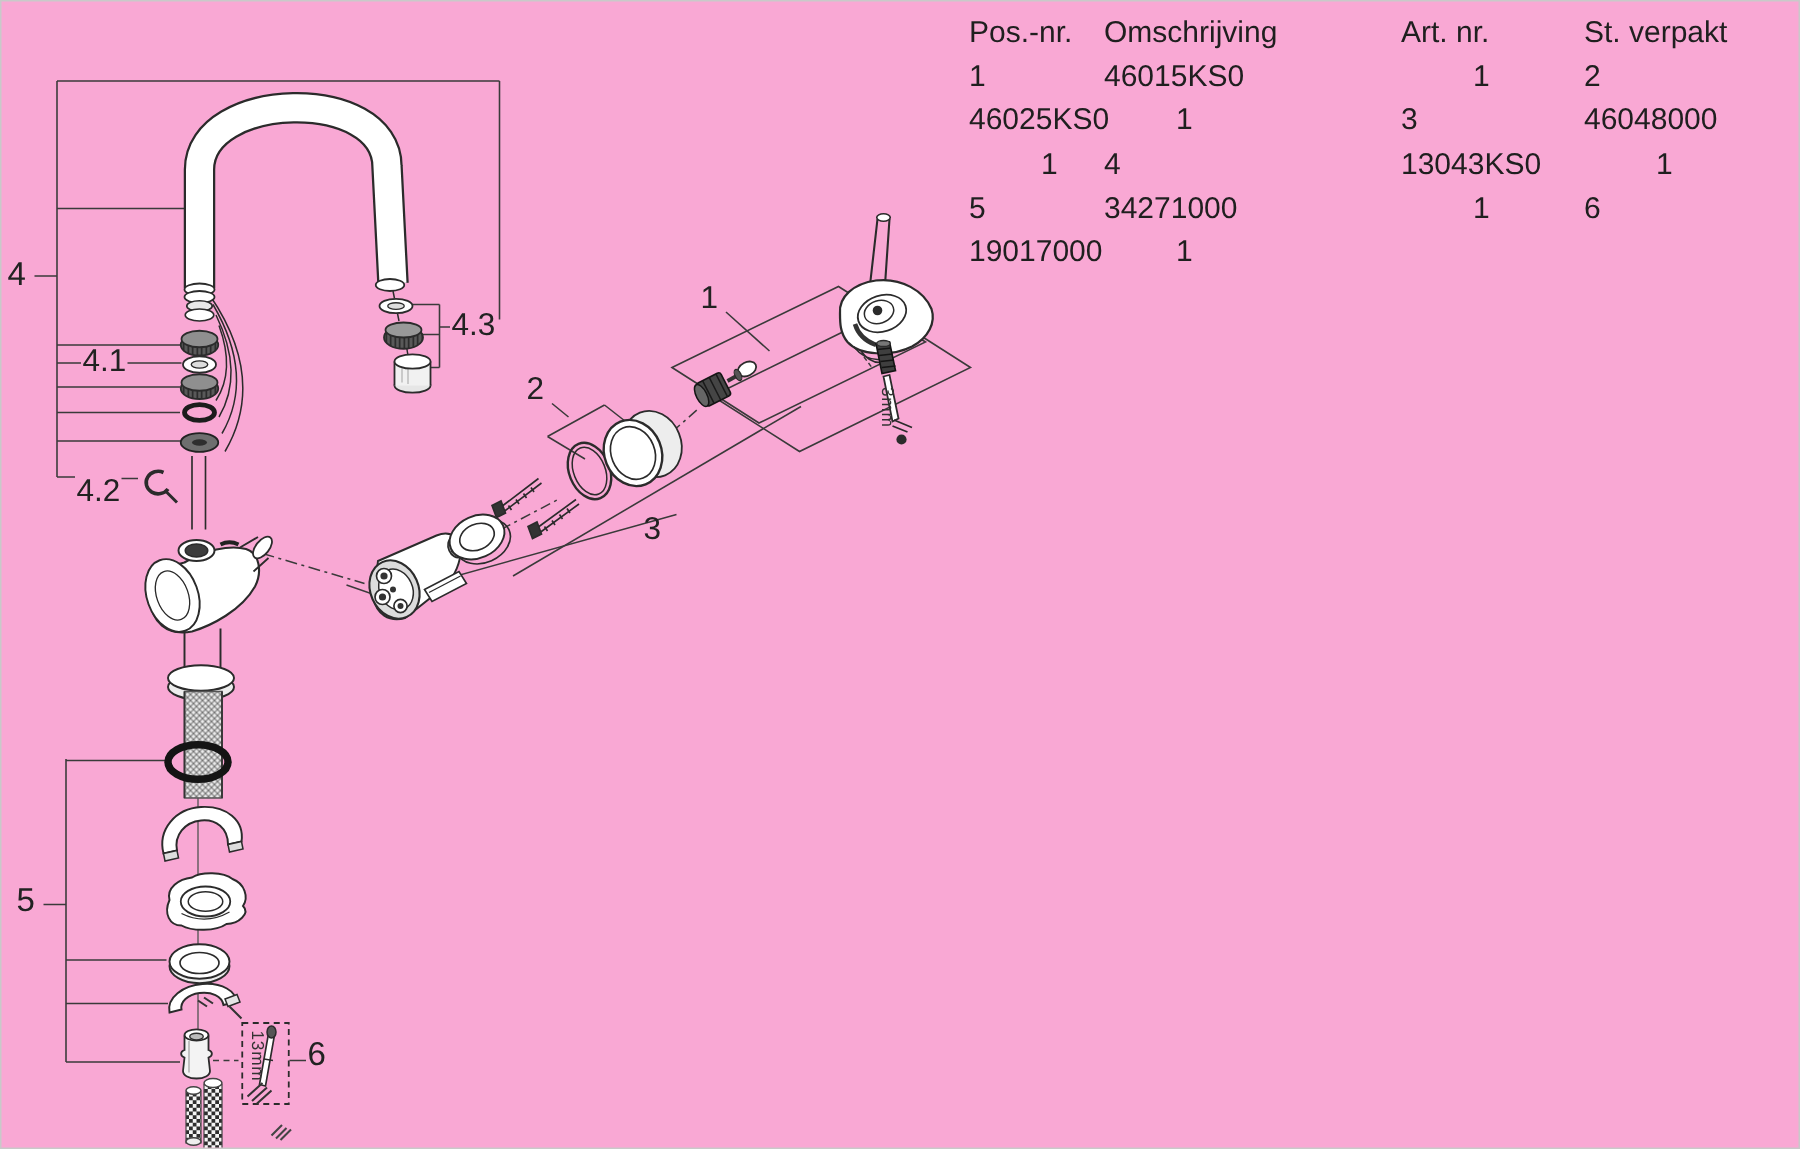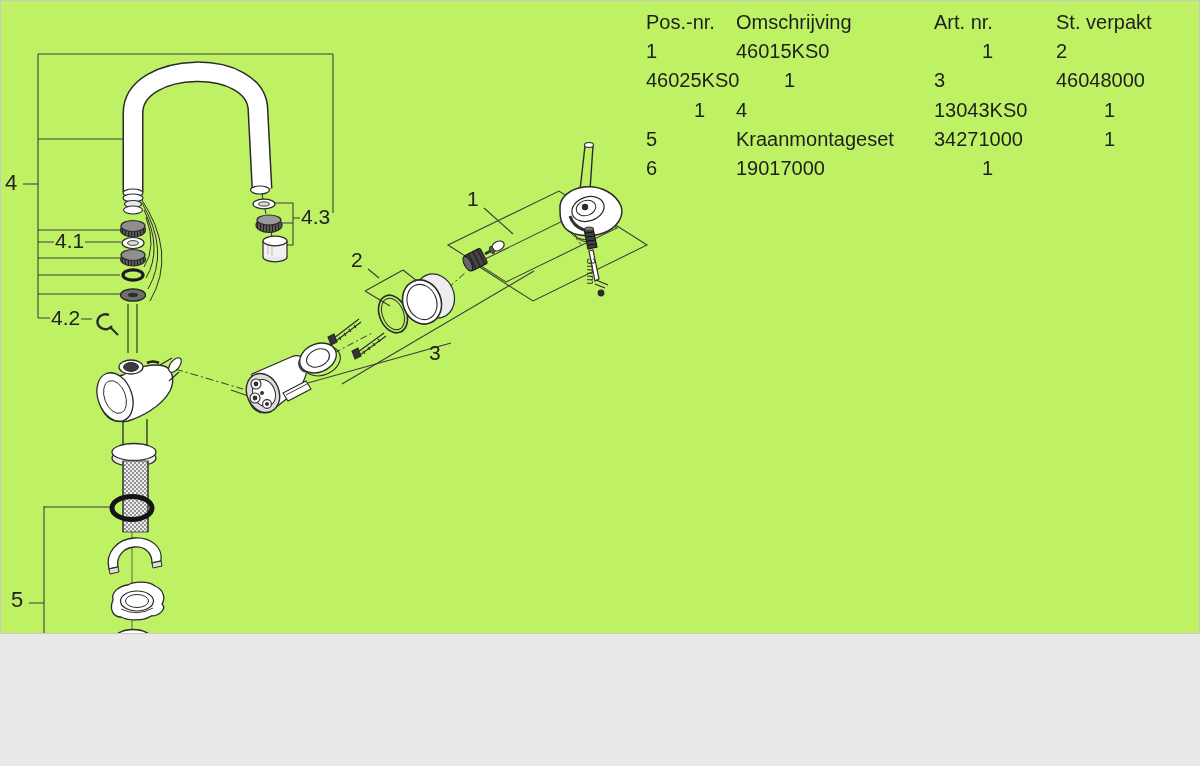--- a/index.html
+++ b/index.html
@@ -1,18 +1,18 @@
 <!DOCTYPE html>
 <html><head>
 <meta charset="utf-8">
 <style>
   html,body{margin:0;padding:0;background:#e9e9e9;}
   #screen{
-    position:relative;width:1200px;height:634px;margin:0 auto;
-    background:#bef264;border:1px solid #c9c9c9;box-sizing:border-box;
+    position:relative;width:1200px;height:766px;margin:0 auto;
+    background:#f9a8d4;border:1px solid #c9c9c9;box-sizing:border-box;
     font-family:"Liberation Sans",sans-serif;color:#1d1d1d;overflow:hidden;
   }
   #diagram-svg{position:absolute;left:0;top:0;}
   
   #parts-table{
     position:absolute;left:645px;top:7px;
     display:grid;grid-template-columns:90px 198px 122px 150px;
     grid-auto-rows:29.2px;font-size:20px;line-height:29px;color:#1f1f1f;
     white-space:nowrap;
   }
@@ -255,32 +255,31 @@
 
     <div>3</div>
     <div>46048000</div>
     <div class="qty">1</div>
 
     <div>4</div>
     <div>13043KS0</div>
     <div class="qty">1</div>
 
     <div>5</div>
-    <div>Kraanmontageset</div>
     <div>34271000</div>
     <div class="qty">1</div>
 
     <div>6</div>
     <div>19017000</div>
     <div class="qty">1</div>
   </div>
 
   <div class="callout big" style="left:4px;top:172px">4</div>
   <div class="callout" style="left:54px;top:230px">4.1</div>
-  <div class="callout" style="left:50px;top:307px">4.2</div>
+  <div class="callout" style="left:50px;top:317px">4.2</div>
   <div class="callout" style="left:300px;top:206px">4.3</div>
   <div class="callout" style="left:466px;top:188px">1</div>
   <div class="callout" style="left:350px;top:249px">2</div>
   <div class="callout" style="left:428px;top:342px">3</div>
   <div class="callout big" style="left:10px;top:589px">5</div>
   <div class="callout big" style="left:204px;top:692px">6</div>
 
   <div class="vtext" style="left:596px;top:257px">3mm</div>
   <div class="vtext" style="left:176px;top:686px">13mm</div>
 

